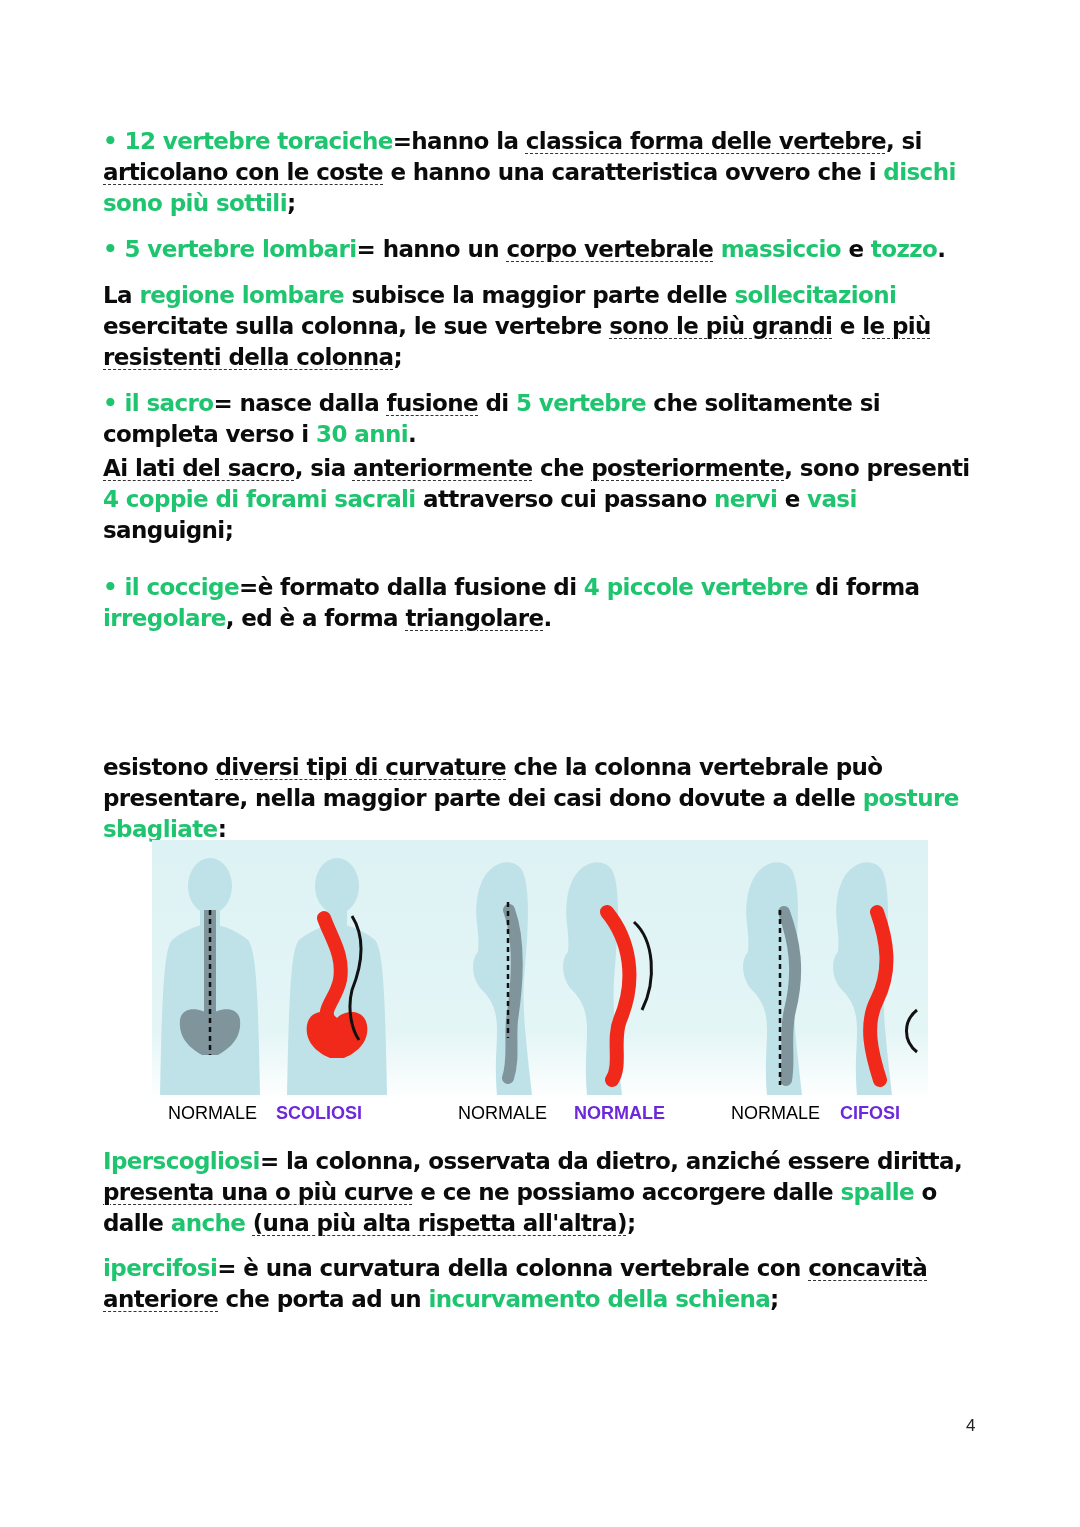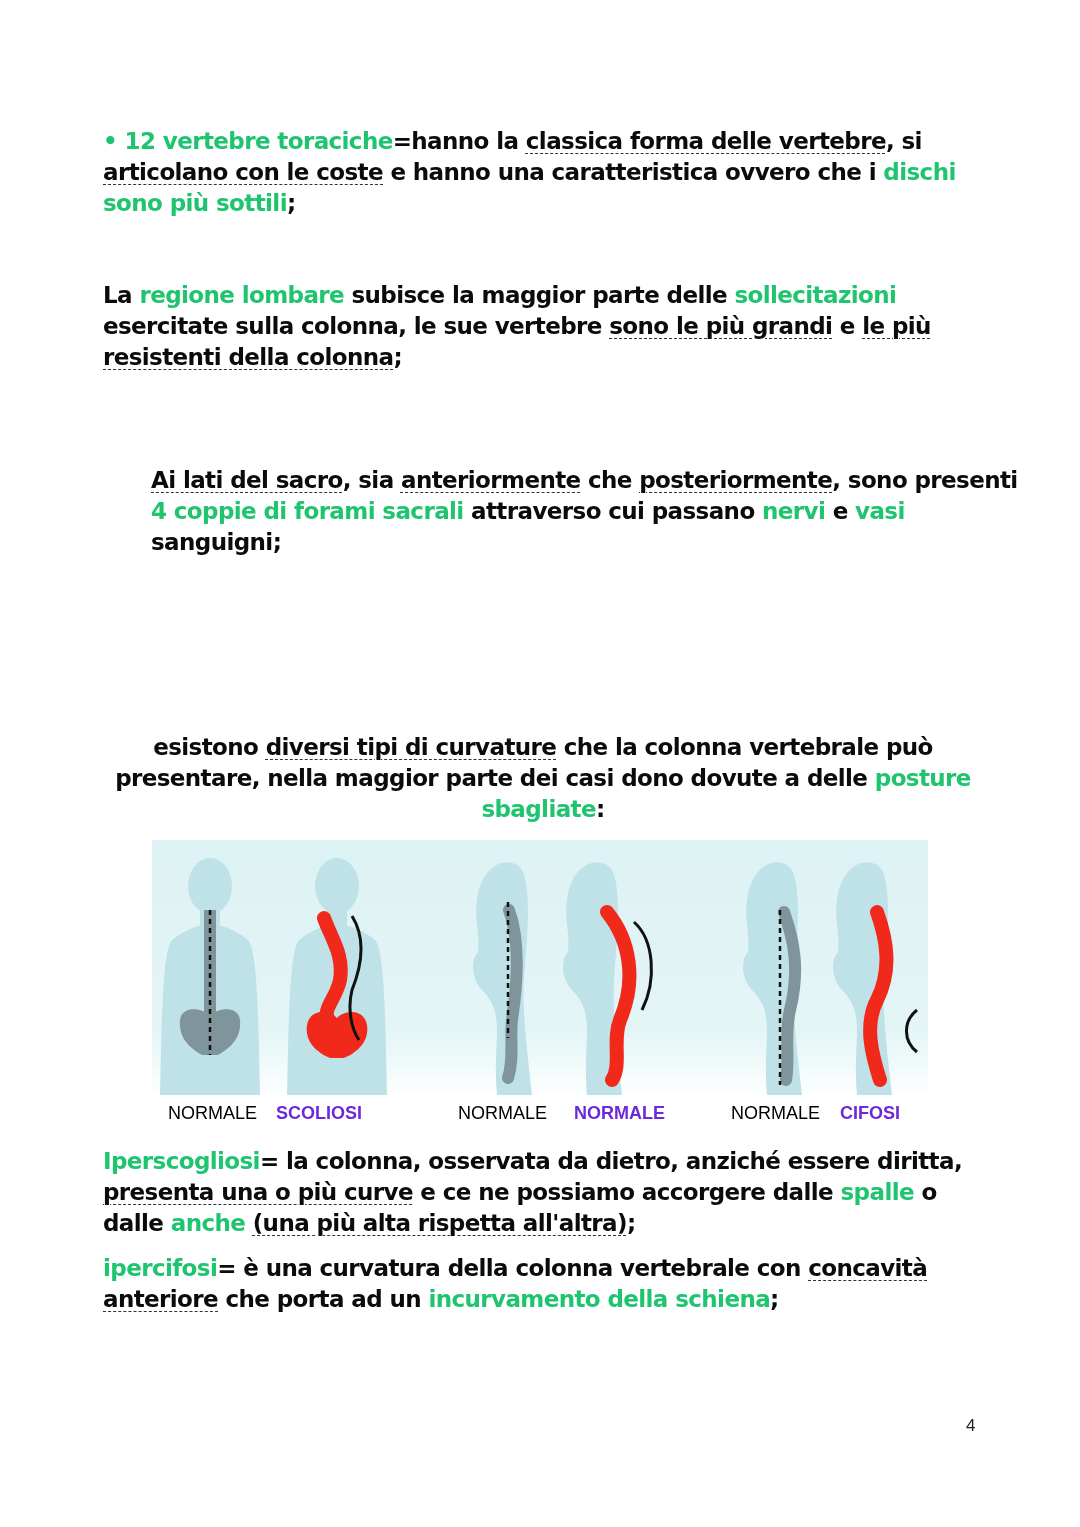--- a/index.html
+++ b/index.html
@@ -25,33 +25,45 @@
 </head>
 <body>
 
 <div class="page">
 
   <div class="para" style="top:126px;">
     <span class="g">•</span>
     <span class="g">12 vertebre toraciche</span><span>=hanno la </span><span class="u">classica forma delle vertebre</span><span>, si </span><span class="u">articolano con le coste</span><span> e hanno una caratteristica ovvero che i </span><span class="g">dischi sono più sottili</span><span>;</span>
   </div>
 
+  <div class="para" style="top:234px;">
+    <span class="g">•</span>
+    <span class="g">5 vertebre lombari</span><span>= hanno un </span><span class="u">corpo vertebrale</span><span> </span><span class="g">massiccio</span><span> e </span><span class="g">tozzo</span><span>.</span>
+  </div>
 
   <div class="para" style="top:280px;">
     <span>La </span><span class="g">regione lombare</span><span> subisce la maggior parte delle </span><span class="g">sollecitazioni</span><span> esercitate sulla colonna, le sue vertebre </span><span class="u">sono le più grandi</span><span> e </span><span class="u">le più resistenti della colonna</span><span>;</span>
   </div>
 
+  <div class="para" style="top:388px;">
+    <span class="g">•</span>
+    <span class="g">il sacro</span><span>= nasce dalla </span><span class="u">fusione</span><span> di </span><span class="g">5 vertebre</span><span> che solitamente si completa verso i </span><span class="g">30 anni</span><span>.</span>
+  </div>
 
-  <div class="para" style="top:465px;margin-left:48px;">
+  <div class="para" style="top:453px;">
     <span class="u">Ai lati del sacro</span><span>, sia </span><span class="u">anteriormente</span><span> che </span><span class="u">posteriormente</span><span>, sono presenti </span><span class="g">4 coppie di forami sacrali</span><span> attraverso cui passano </span><span class="g">nervi</span><span> e </span><span class="g">vasi</span><span> sanguigni;</span>
   </div>
 
+  <div class="para" style="top:572px;">
+    <span class="g">•</span>
+    <span class="g">il coccige</span><span>=è formato dalla fusione di </span><span class="g">4 piccole vertebre</span><span> di forma </span><span class="g">irregolare</span><span>, ed è a forma </span><span class="u">triangolare</span><span>.</span>
+  </div>
 
 
-  <div class="para" style="top:732px;text-align:center;">
+  <div class="para" style="top:752px;">
     <span>esistono </span><span class="u">diversi tipi di curvature</span><span> che la colonna vertebrale può presentare, nella maggior parte dei casi dono dovute a delle </span><span class="g">posture sbagliate</span><span>:</span>
   </div>
 
   <div class="figure">
     <svg width="776" height="295" viewBox="0 0 776 295">
       <g fill="#bfe2e8">
 
         <ellipse cx="58" cy="46" rx="22" ry="28"></ellipse>
         <rect x="48" y="68" width="20" height="18"></rect>
         <path d="M8 255 C10 150 12 110 20 100 C35 88 50 84 58 84 C66 84 81 88 96 100 C104 110 106 150 108 255 Z"></path>

